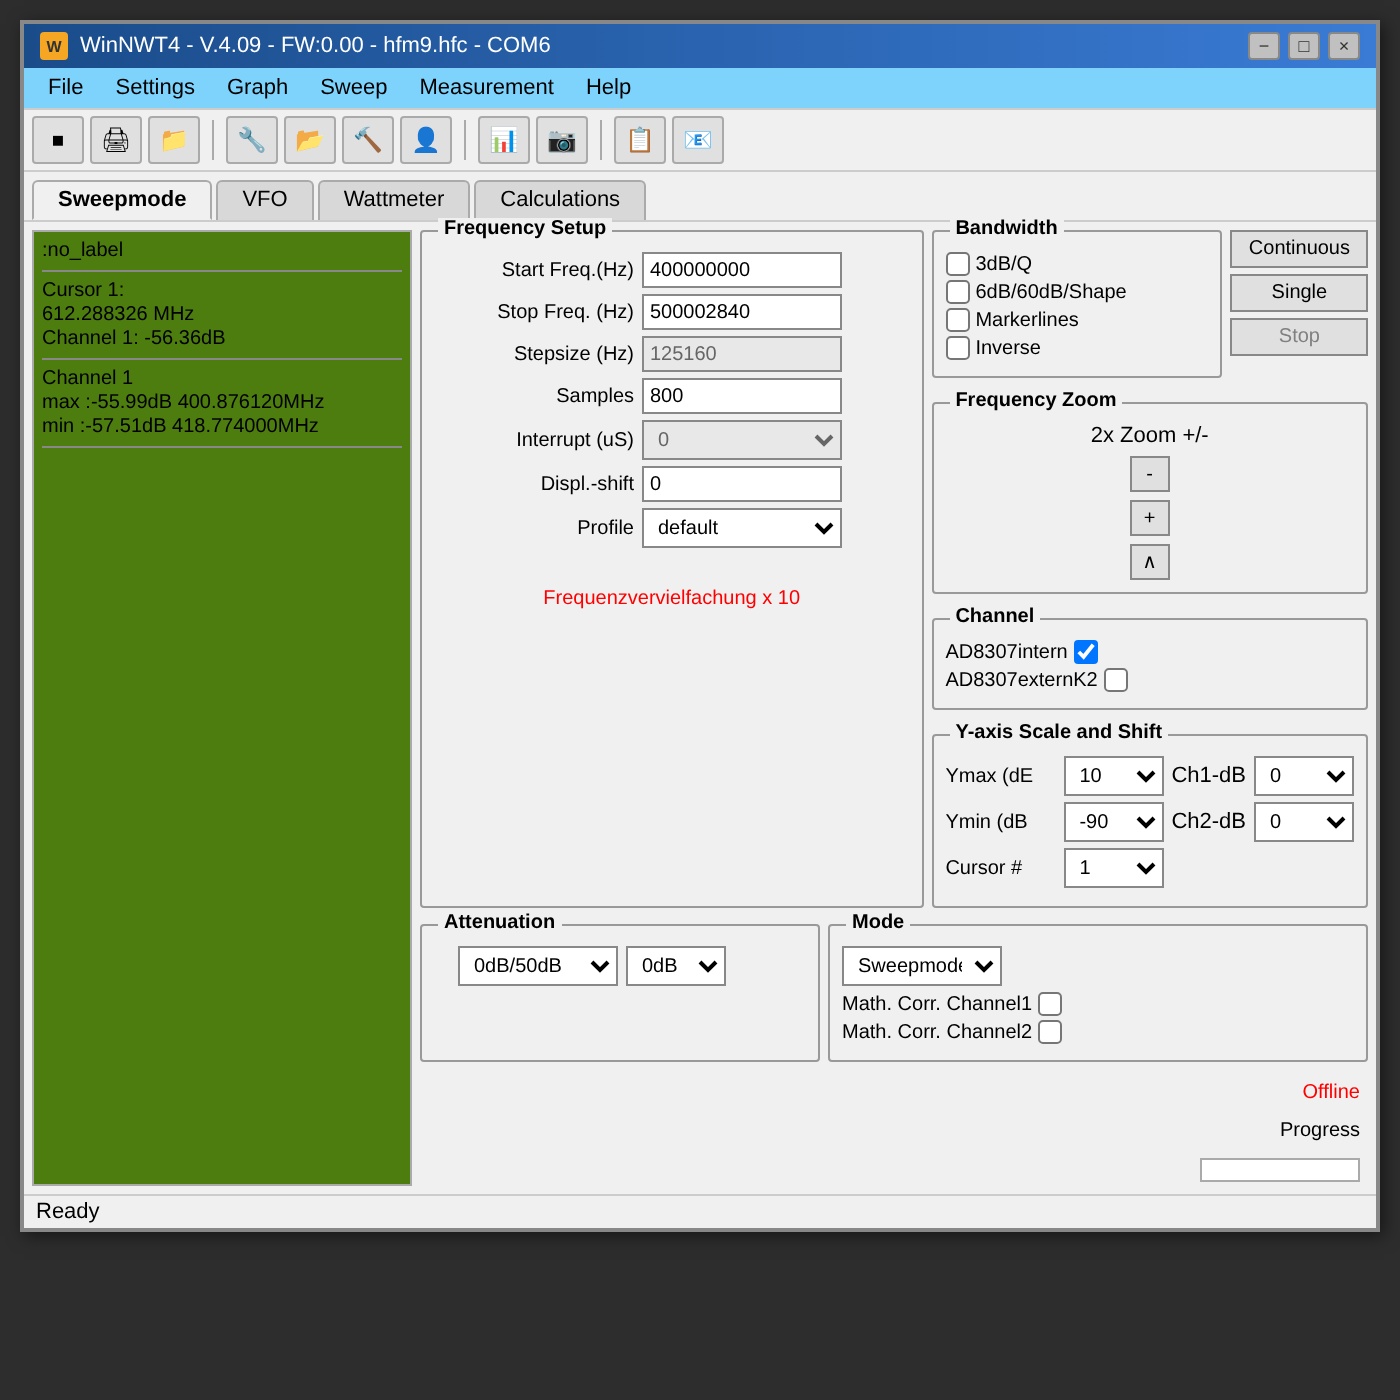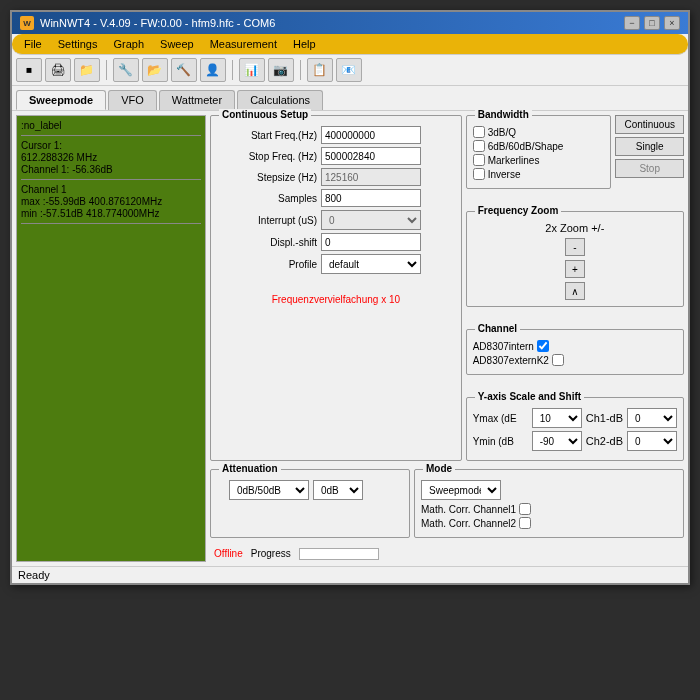--- a/index.html
+++ b/index.html
@@ -53,26 +53,25 @@
       border: 1px solid #888;
       border-radius: 2px;
       display: flex;
       align-items: center;
       justify-content: center;
       font-size: 9px;
       cursor: pointer;
       color: #333;
     }
     .menu-bar {
-      background: #eab308;
+      background: #7dd3fc;
       border-bottom: 1px solid #ccc;
       padding: 2px 4px;
       display: flex;
       gap: 0;
-      border-radius: 10px;
     }
     .menu-item {
       padding: 2px 8px;
       cursor: pointer;
       font-size: 11px;
     }
     .toolbar {
       background: #f0f0f0;
       border-bottom: 1px solid #ccc;
       padding: 3px 4px;
@@ -270,24 +269,25 @@
       border-top: 1px solid #ccc;
       padding: 2px 6px;
       font-size: 11px;
       display: flex;
       gap: 8px;
       align-items: center;
     }
     .offline-text { color: red; font-size: 10px; }
     .bottom-row {
       display: flex;
-      align-items: flex-start;
+      align-items: flex-end;
       gap: 8px;
       padding: 2px 4px;
       font-size: 10px;
+      flex-direction: column;
     }
     .progress-label { font-size: 10px; }
     .progress-bar-outer {
       width: 80px;
       height: 12px;
       border: 1px solid #aaa;
       background: white;
     }
   </style>
 </head>
@@ -353,21 +353,21 @@
       <div class="info-line">max :-55.99dB 400.876120MHz</div>
       <div class="info-line">min :-57.51dB 418.774000MHz</div>
       <div class="divider"></div>
     </div>
 
     <div style="flex:1; display:flex; flex-direction:column; gap:4px;">
 
       <div style="display:flex; gap:4px;">
 
         <div class="group-box" style="flex:1;">
-          <span class="group-label">Continuous Setup</span>
+          <span class="group-label">Frequency Setup</span>
           <div class="form-row">
             <span class="form-label">Start Freq.(Hz)</span>
             <input class="form-input wide" type="text" value="400000000" style="">
           </div>
           <div class="form-row">
             <span class="form-label">Stop Freq. (Hz)</span>
             <input class="form-input wide" type="text" value="500002840" style="">
           </div>
           <div class="form-row">
             <span class="form-label">Stepsize (Hz)</span>
@@ -389,21 +389,21 @@
           </div>
           <div class="form-row">
             <span class="form-label">Profile</span>
             <select class="form-input wide">
               <option>default</option>
             </select>
           </div>
           <div class="freq-red">Frequenzvervielfachung x 10</div>
         </div>
 
-        <div style="display:flex; flex-direction:column; gap:18px; min-width:185px;justify-content:space-between;">
+        <div style="display:flex; flex-direction:column; gap:8px; min-width:185px;justify-content:space-between;">
 
           <div style="display:flex; gap:4px;">
             <div class="group-box" style="flex:1;">
               <span class="group-label">Bandwidth</span>
               <div class="check-row">
                 <input type="checkbox" style="">
                 <span>3dB/Q</span>
               </div>
               <div class="check-row">
                 <input type="checkbox" style="">
@@ -462,20 +462,26 @@
             <div class="y-row">
               <span class="y-label">Ymin (dB</span>
               <select class="form-input small">
                 <option>-90</option><option>-80</option><option>-100</option>
               </select>
               <span>Ch2-dB</span>
               <select class="form-input small">
                 <option>0</option><option>5</option><option>-5</option>
               </select>
             </div>
+            <div class="y-row">
+              <span class="y-label">Cursor #</span>
+              <select class="form-input small">
+                <option>1</option><option>2</option>
+              </select>
+            </div>
           </div>
         </div>
       </div>
 
       <div style="display:flex; gap:4px;">
         <div class="group-box attenuation-panel" style="width:200px;">
           <span class="group-label">Attenuation</span>
           <div class="form-row">
             <select class="form-input med">
               <option>0dB/50dB</option>

